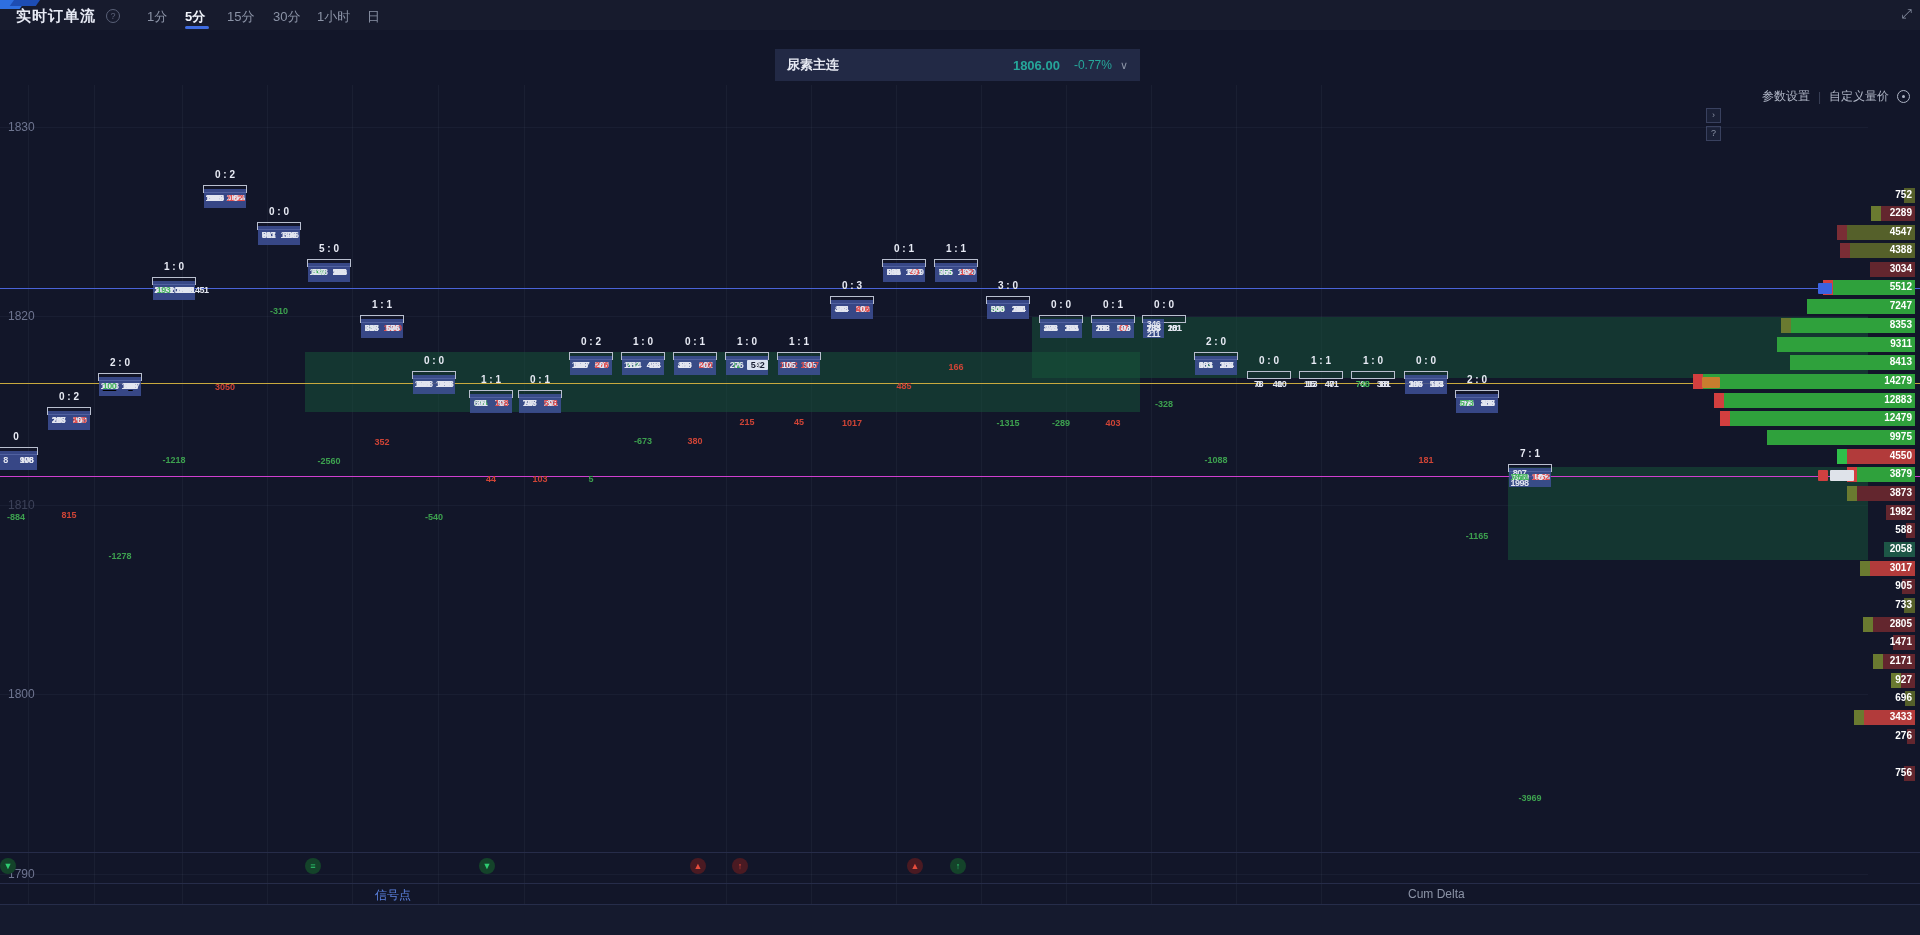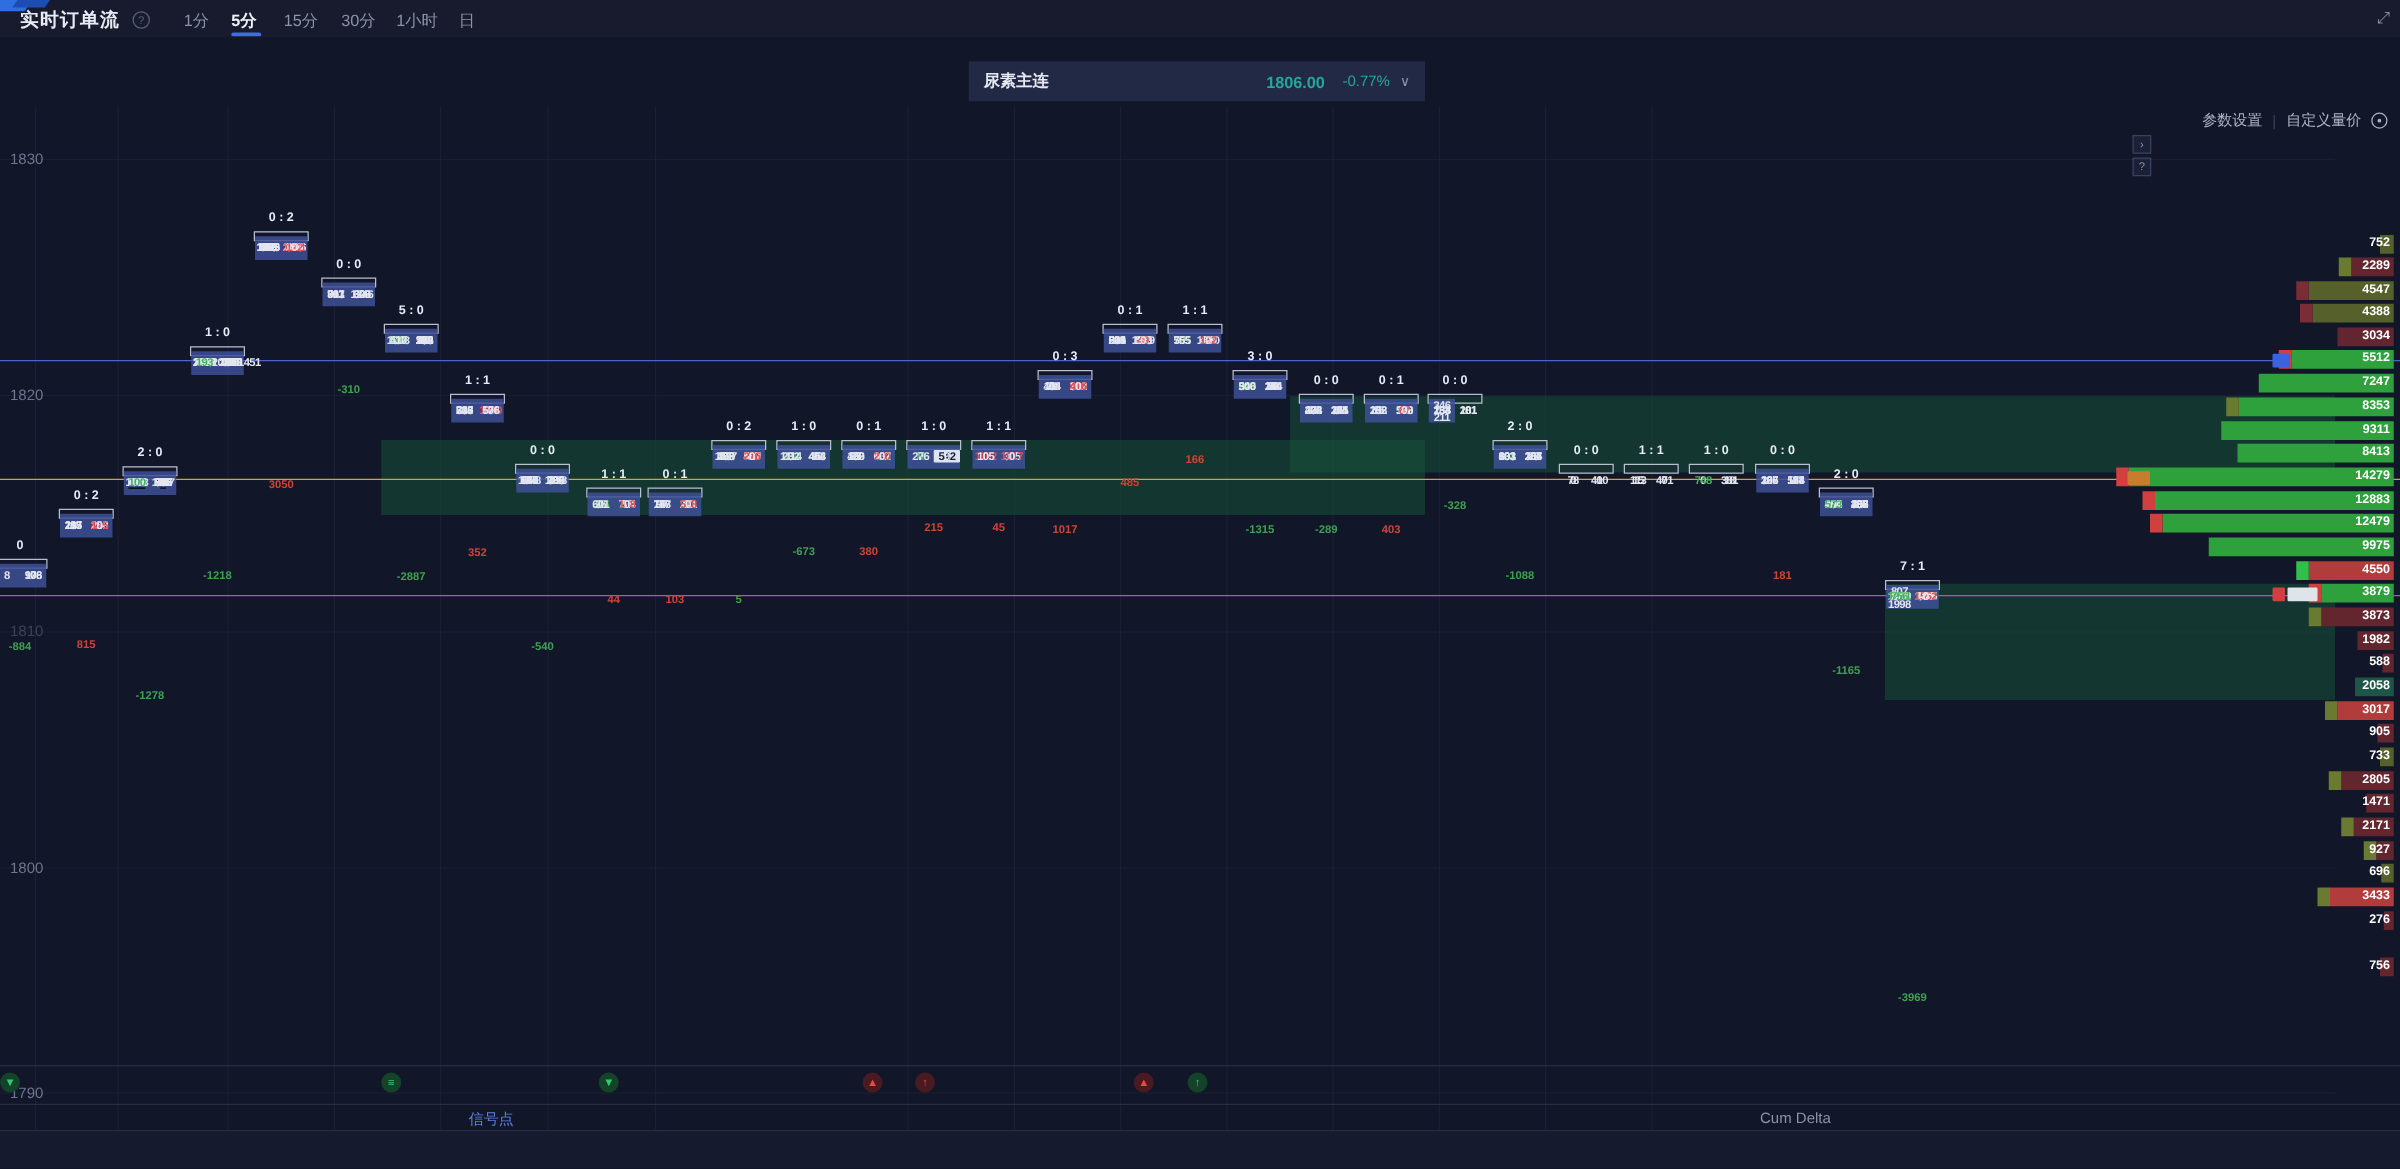--- a/index.html
+++ b/index.html
@@ -357,21 +357,21 @@
         </div>
         <div class="fp-row" style="position: absolute;">
           <span class="fp-cell">417</span>
           <span class="fp-cell">233</span>
         </div>
         <div class="fp-row" style="position: absolute;">
           <span class="fp-cell">530</span>
           <span class="fp-cell">0</span>
         </div>
       </div>
-      <div class="fp-foot fc-g" style="left: 307px; top: 456px; position: absolute;">-2887</div>
+      <div class="fp-foot fc-g" style="left: 307px; top: 456px; position: absolute;">-2560</div>
       <div class="fp-head" style="left: 360px; top: 299px; position: absolute;">1 : 1</div>
       <div class="fp-box" style="left: 360px; top: 315px; position: absolute;">
         <div class="fp-line" style="background: rgb(232, 232, 232); position: absolute;"></div>
         <div class="fp-row" style="position: absolute;">
           <span class="fp-cell">0</span>
           <span class="fp-cell">136</span>
         </div>
         <div class="fp-row" style="position: absolute;">
           <span class="fp-cell txt-g">743</span>
           <span class="fp-cell">622</span>

